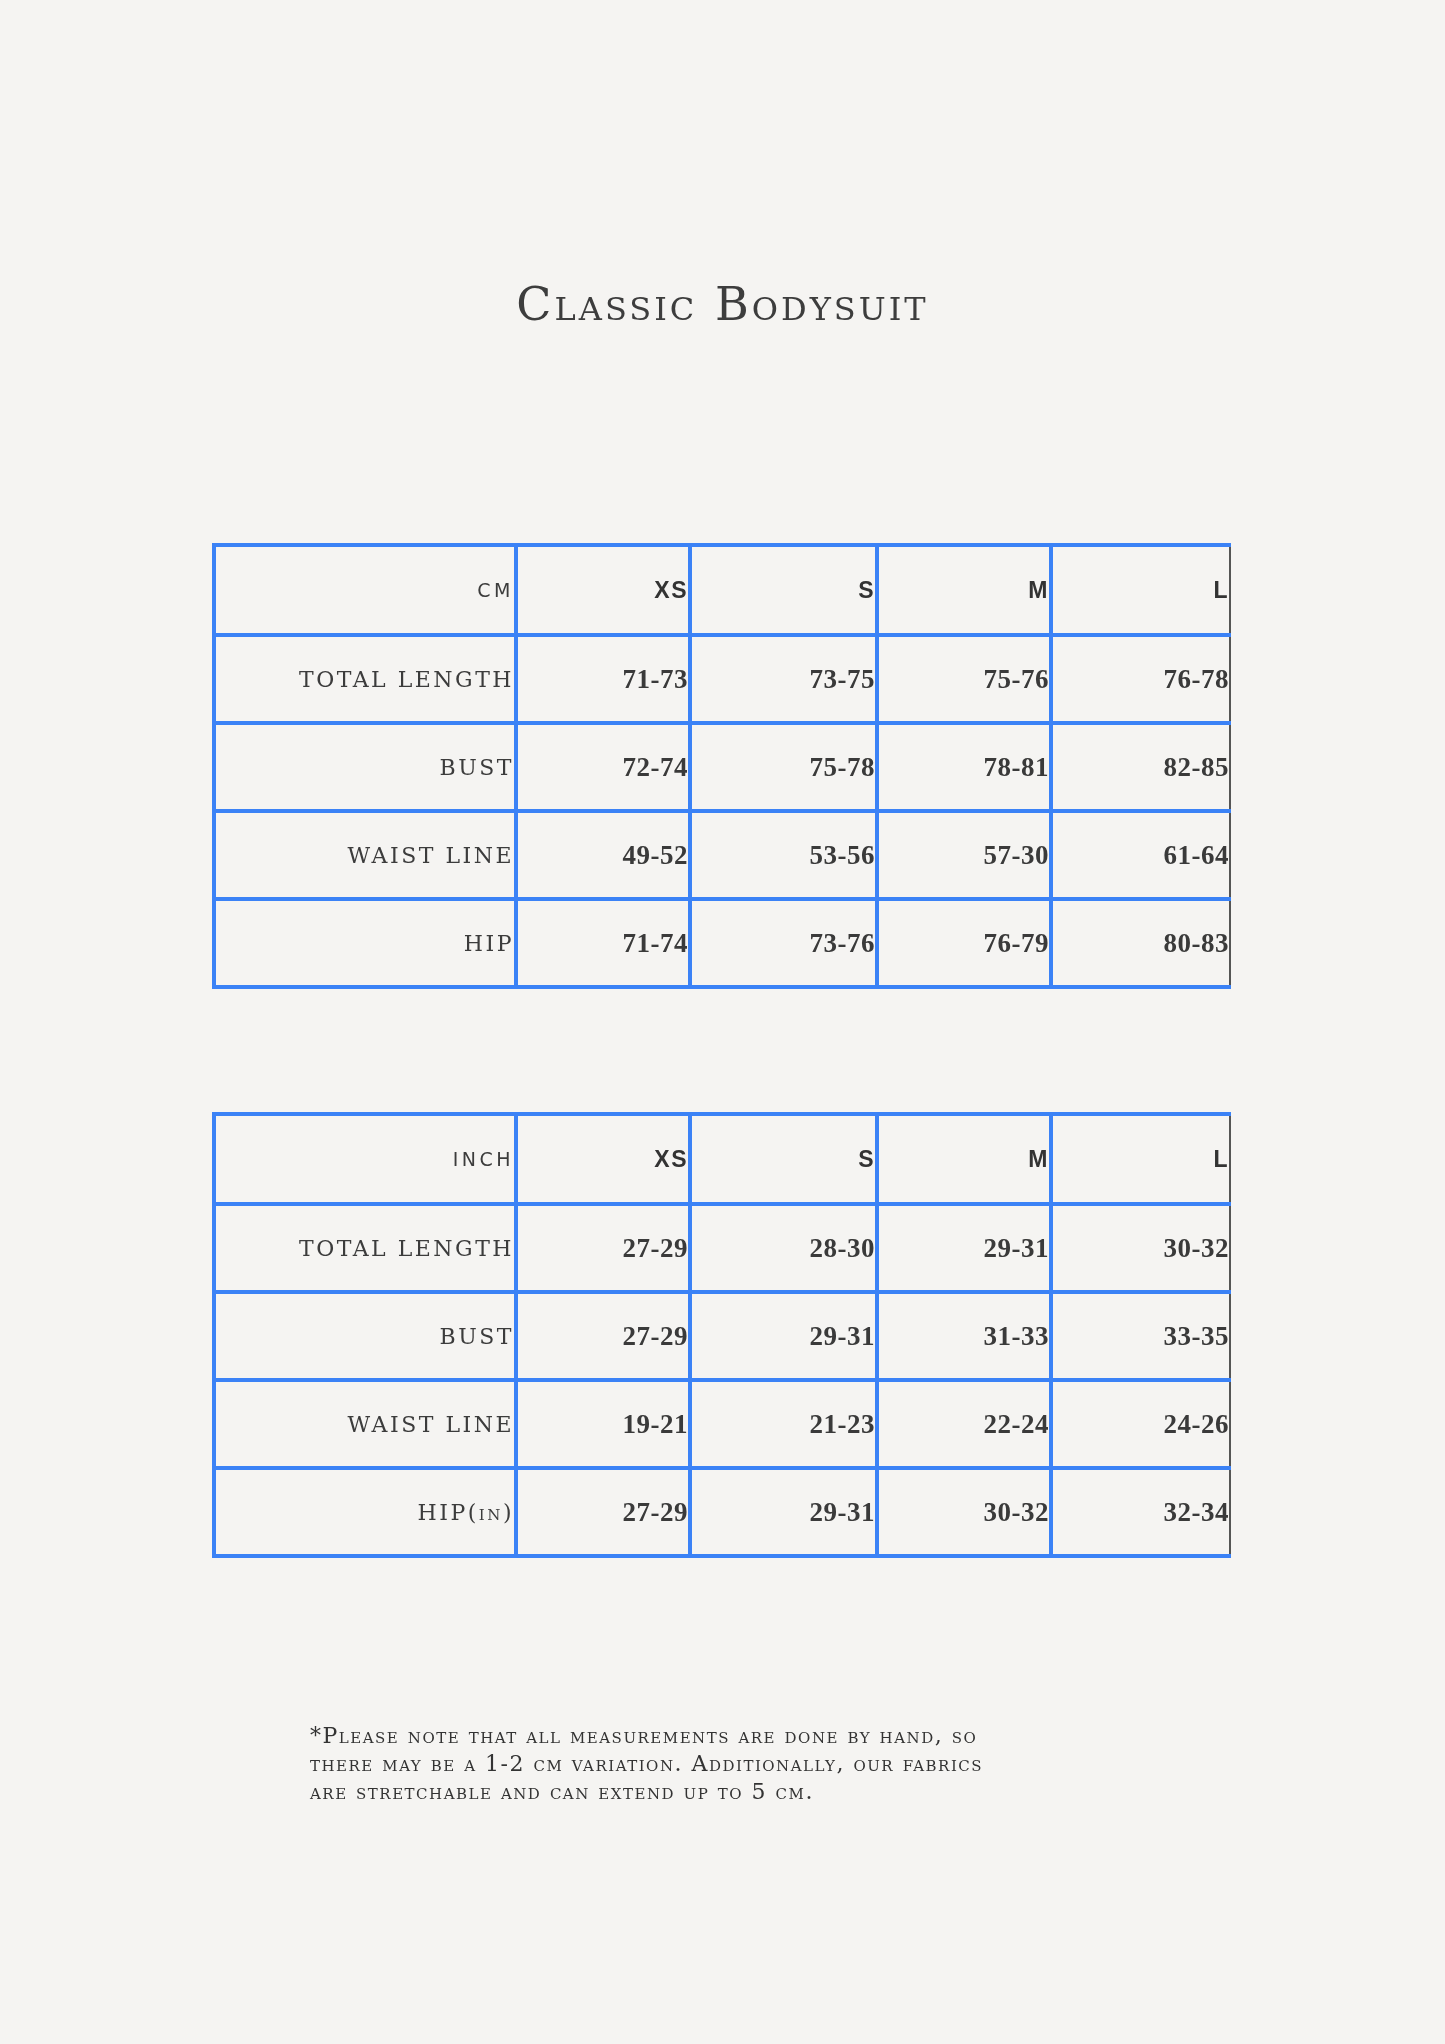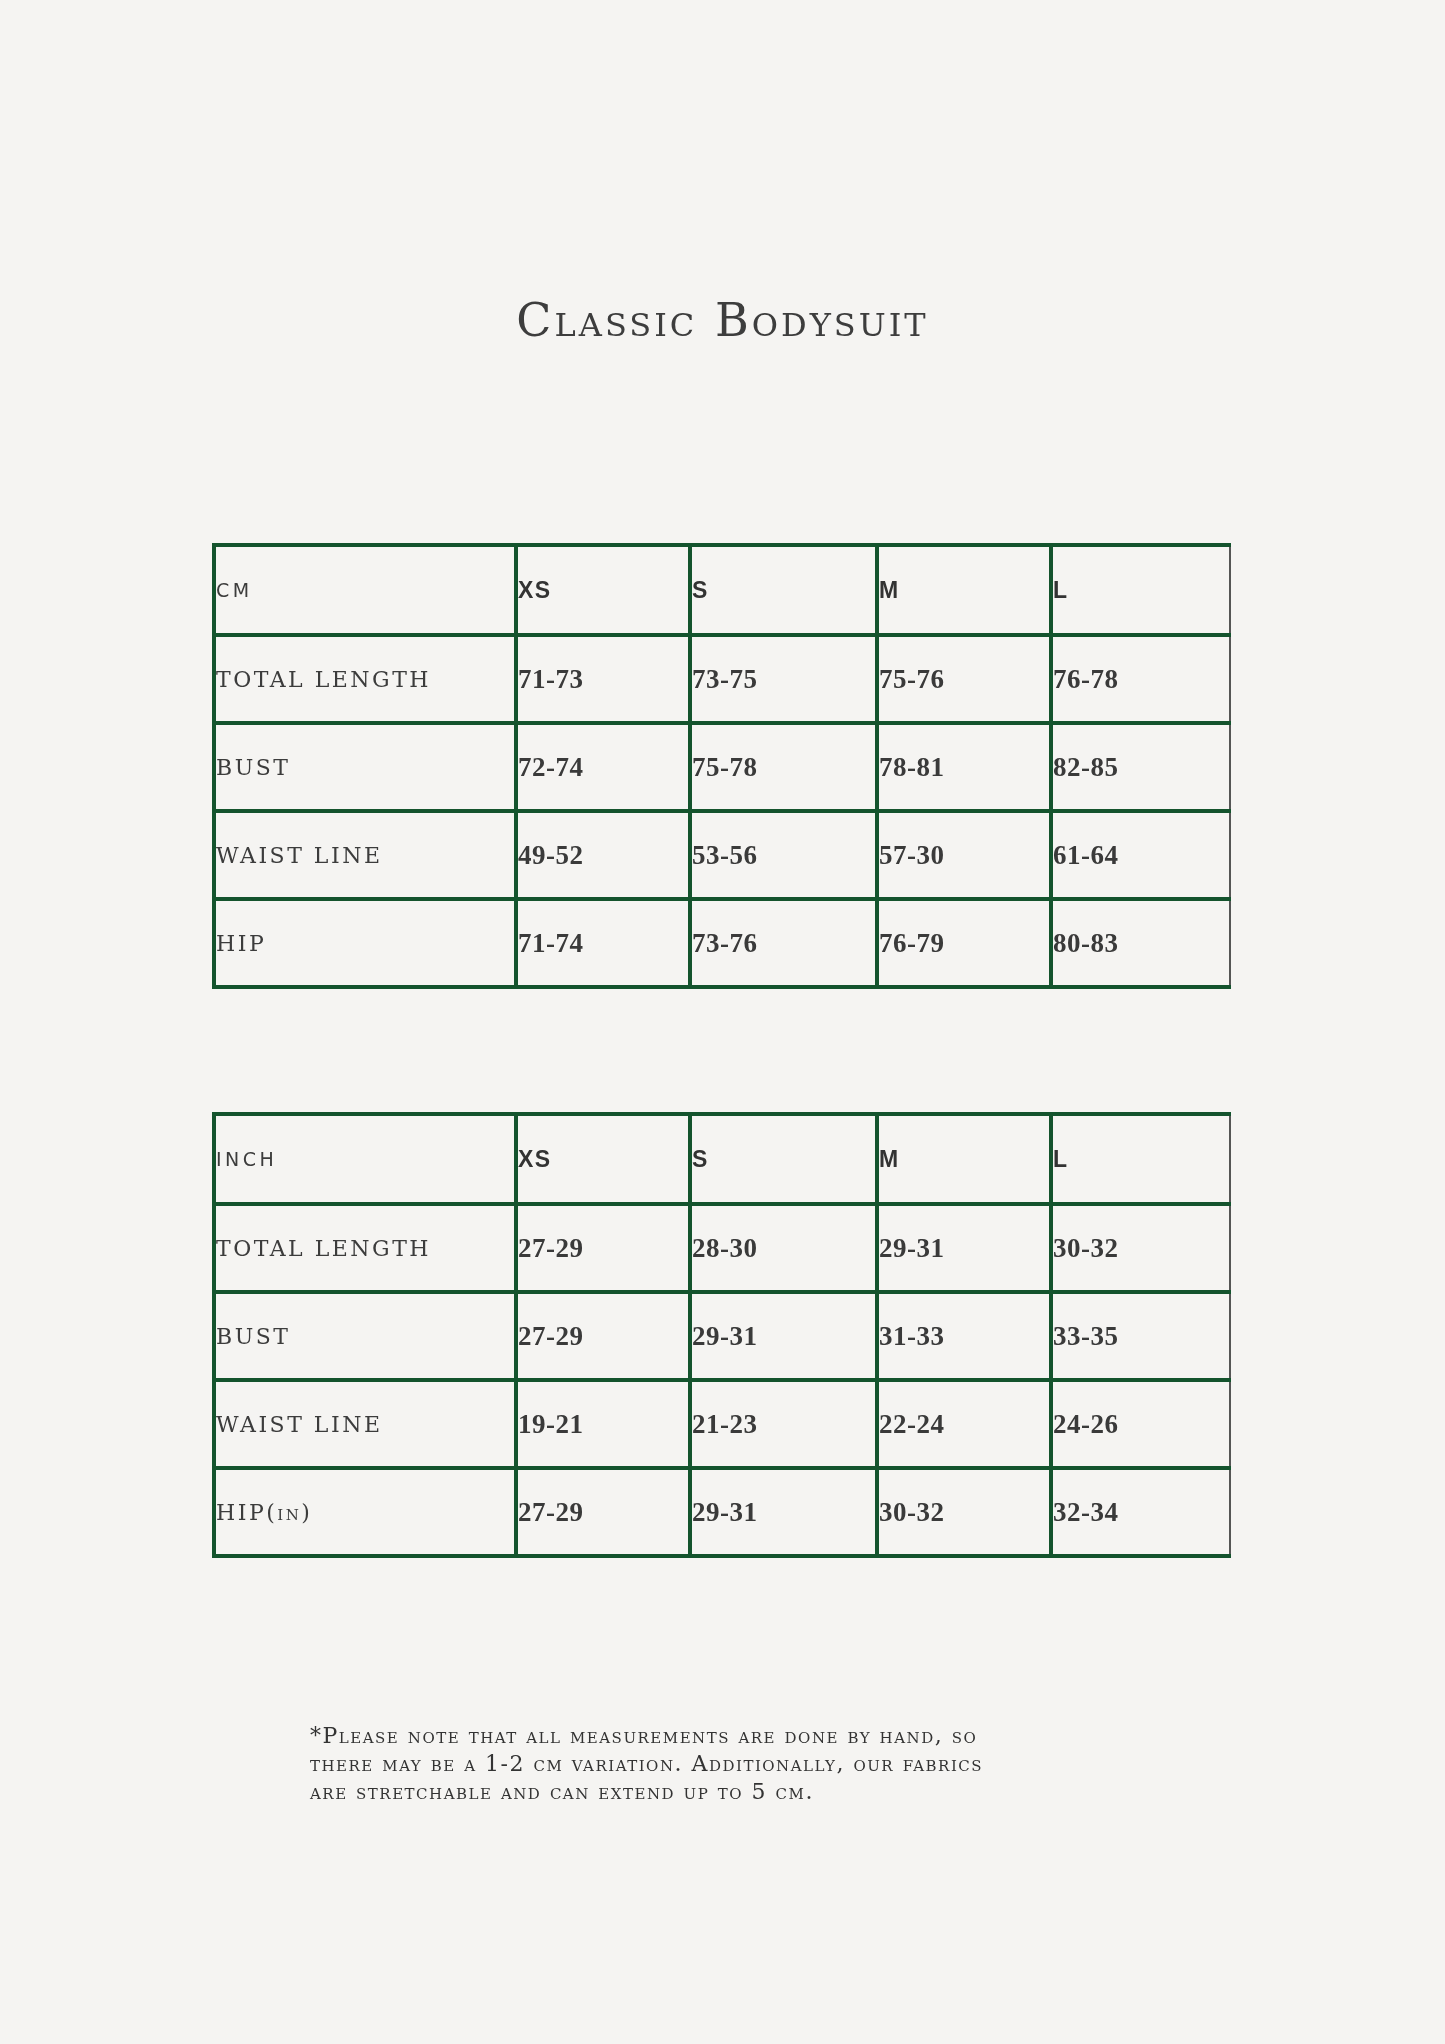--- a/index.html
+++ b/index.html
@@ -20,21 +20,20 @@
     left: 0;
     width: 100%;
     text-align: center;
     font-family: "DejaVu Serif", serif;
     font-variant: small-caps;
     font-weight: 500;
     font-size: 46px;
     line-height: 1;
     letter-spacing: 3px;
     color: #3d3d3d;
-    margin-top: 16px;
   }
   .subtitle {
     position: absolute;
     top: 363px;
     left: 0;
     width: 100%;
     text-align: center;
     font-family: "DejaVu Serif", serif;
     font-size: 20px;
     line-height: 1;
@@ -54,22 +53,22 @@
   .table-cm   { top: 543px; }
   .table-inch { top: 1112px; }
 
   .size-table col.c0 { width: 302px; }
   .size-table col.c1 { width: 174px; }
   .size-table col.c2 { width: 187px; }
   .size-table col.c3 { width: 174px; }
   .size-table col.c4 { width: 179px; }
 
   .size-table th, .size-table td {
-    border: 4px solid #14532d;
-    text-align: left;
+    border: 4px solid #3b82f6;
+    text-align: right;
     vertical-align: middle;
     padding: 0;
   }
   
   .size-table th:last-child, .size-table td:last-child {
     border-right: 2px solid #555555;
   }
   .size-table thead tr { height: 90px; }
   .size-table tbody tr { height: 88px; }
 

